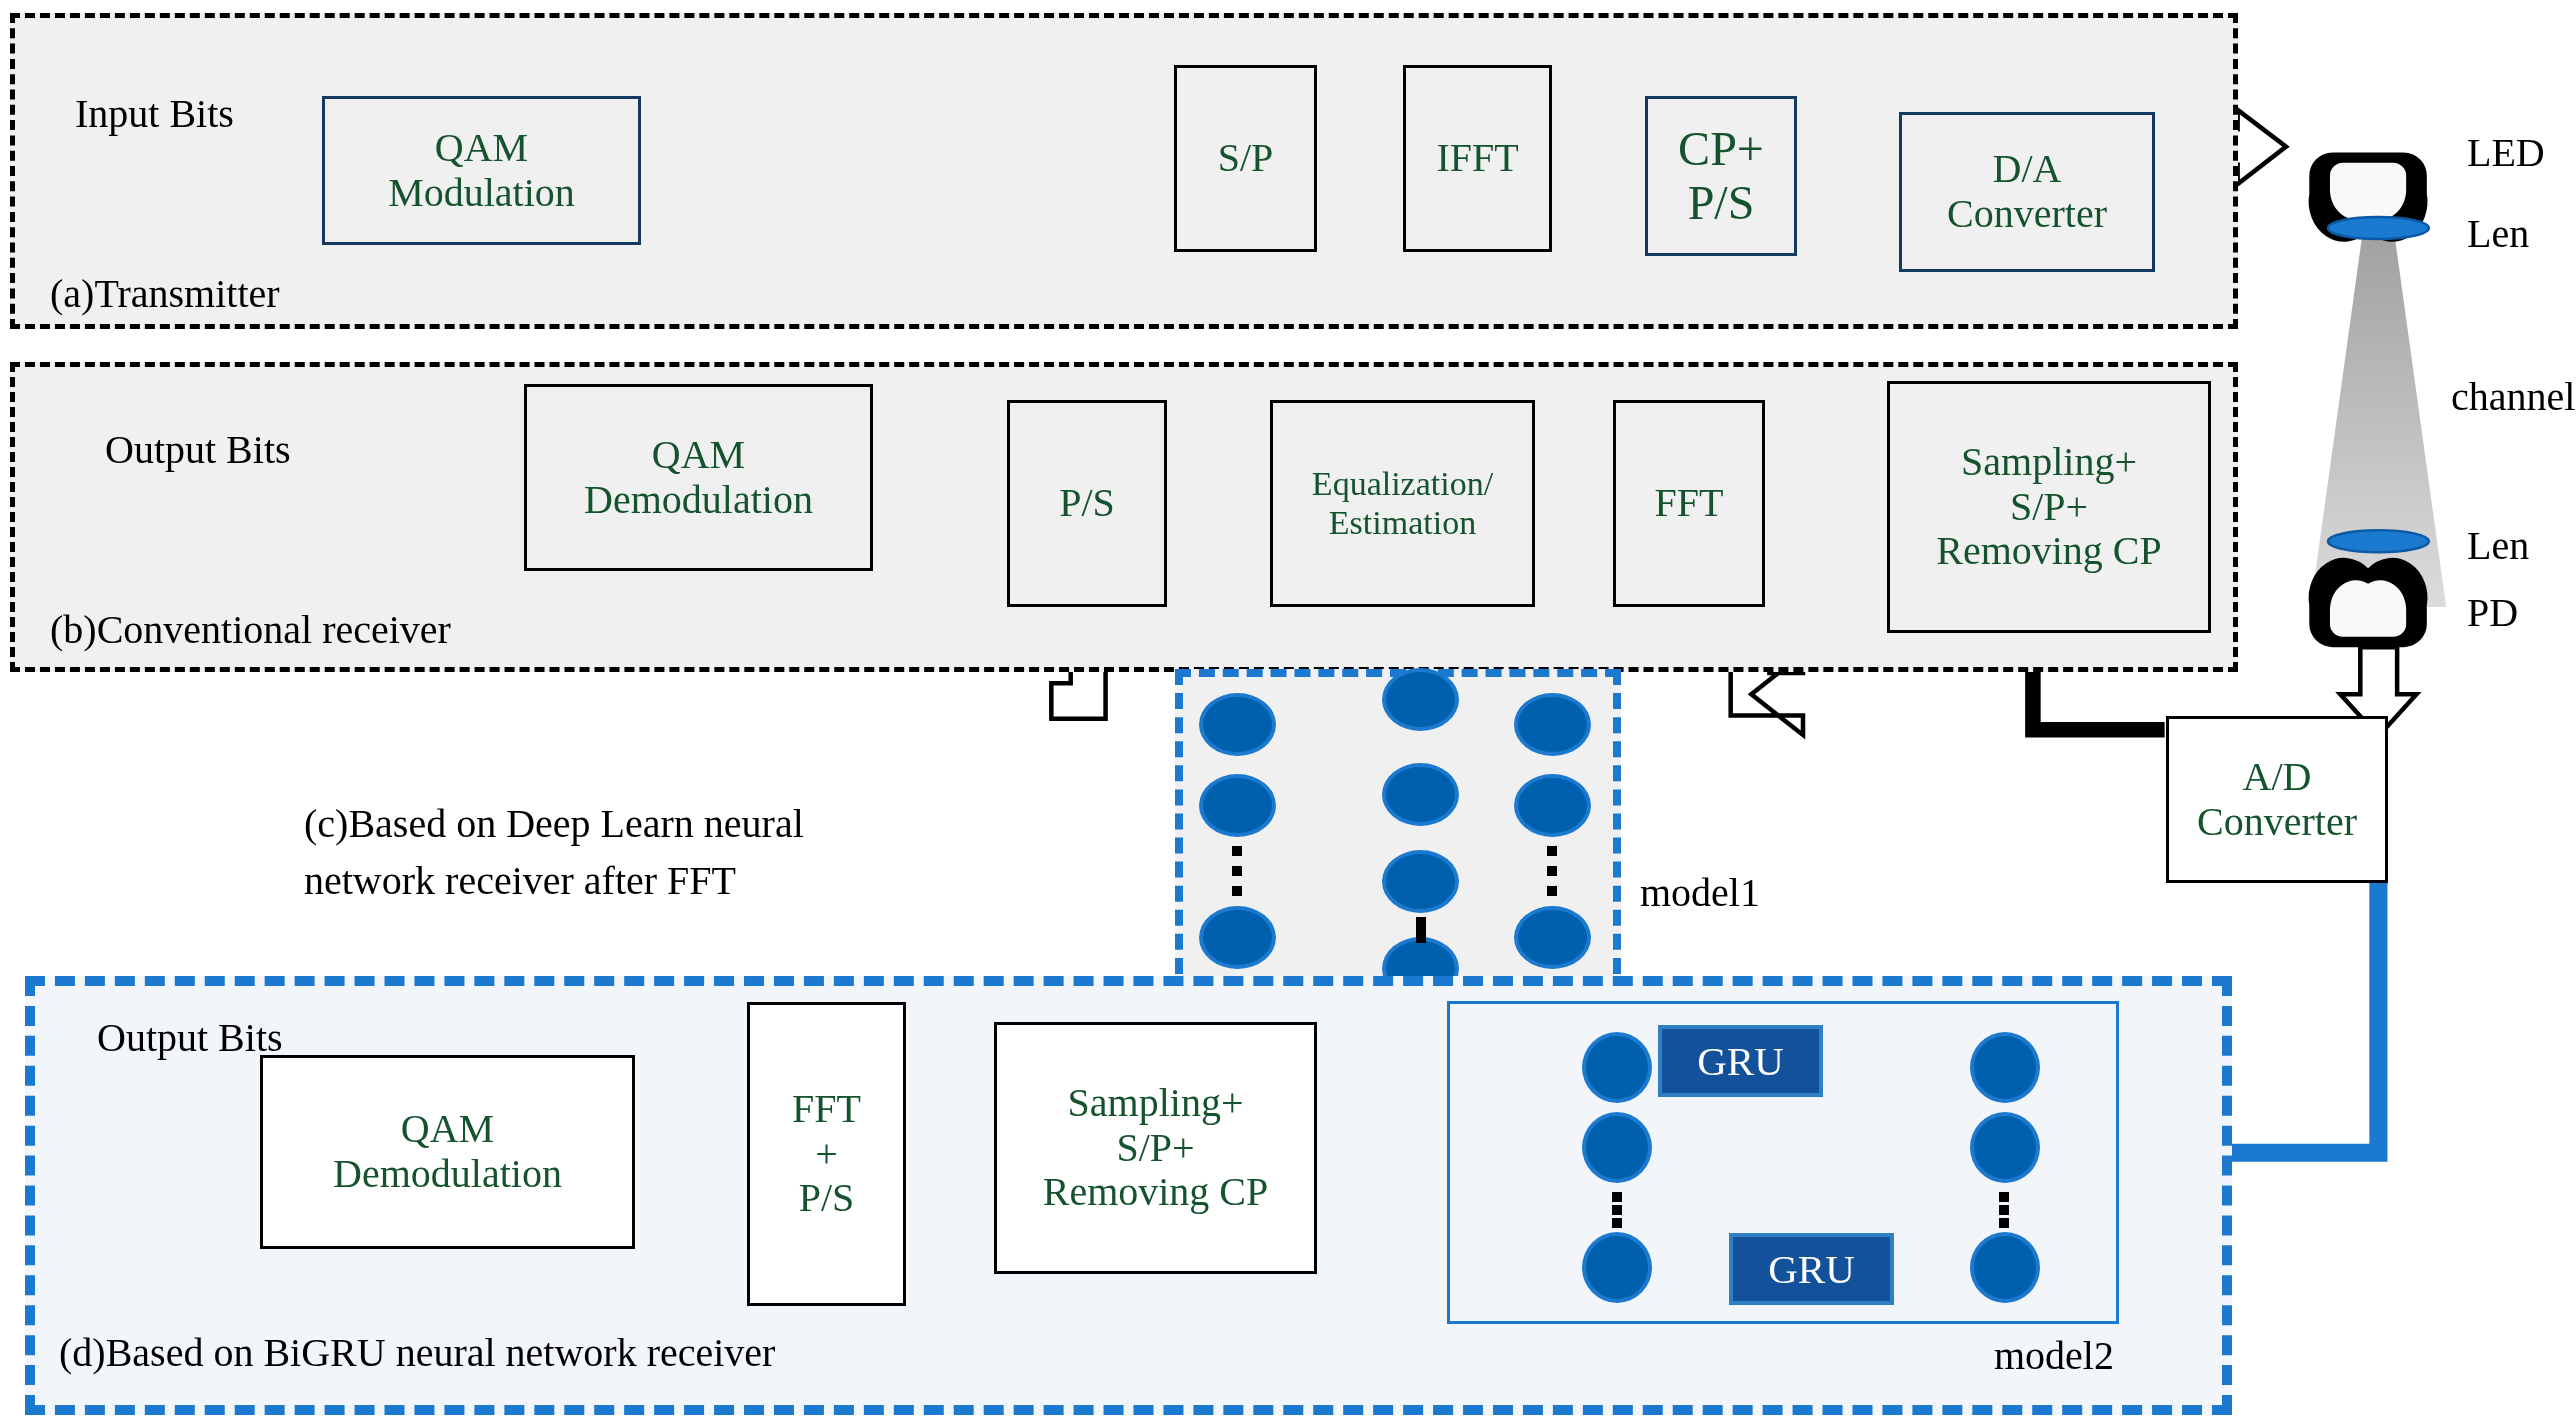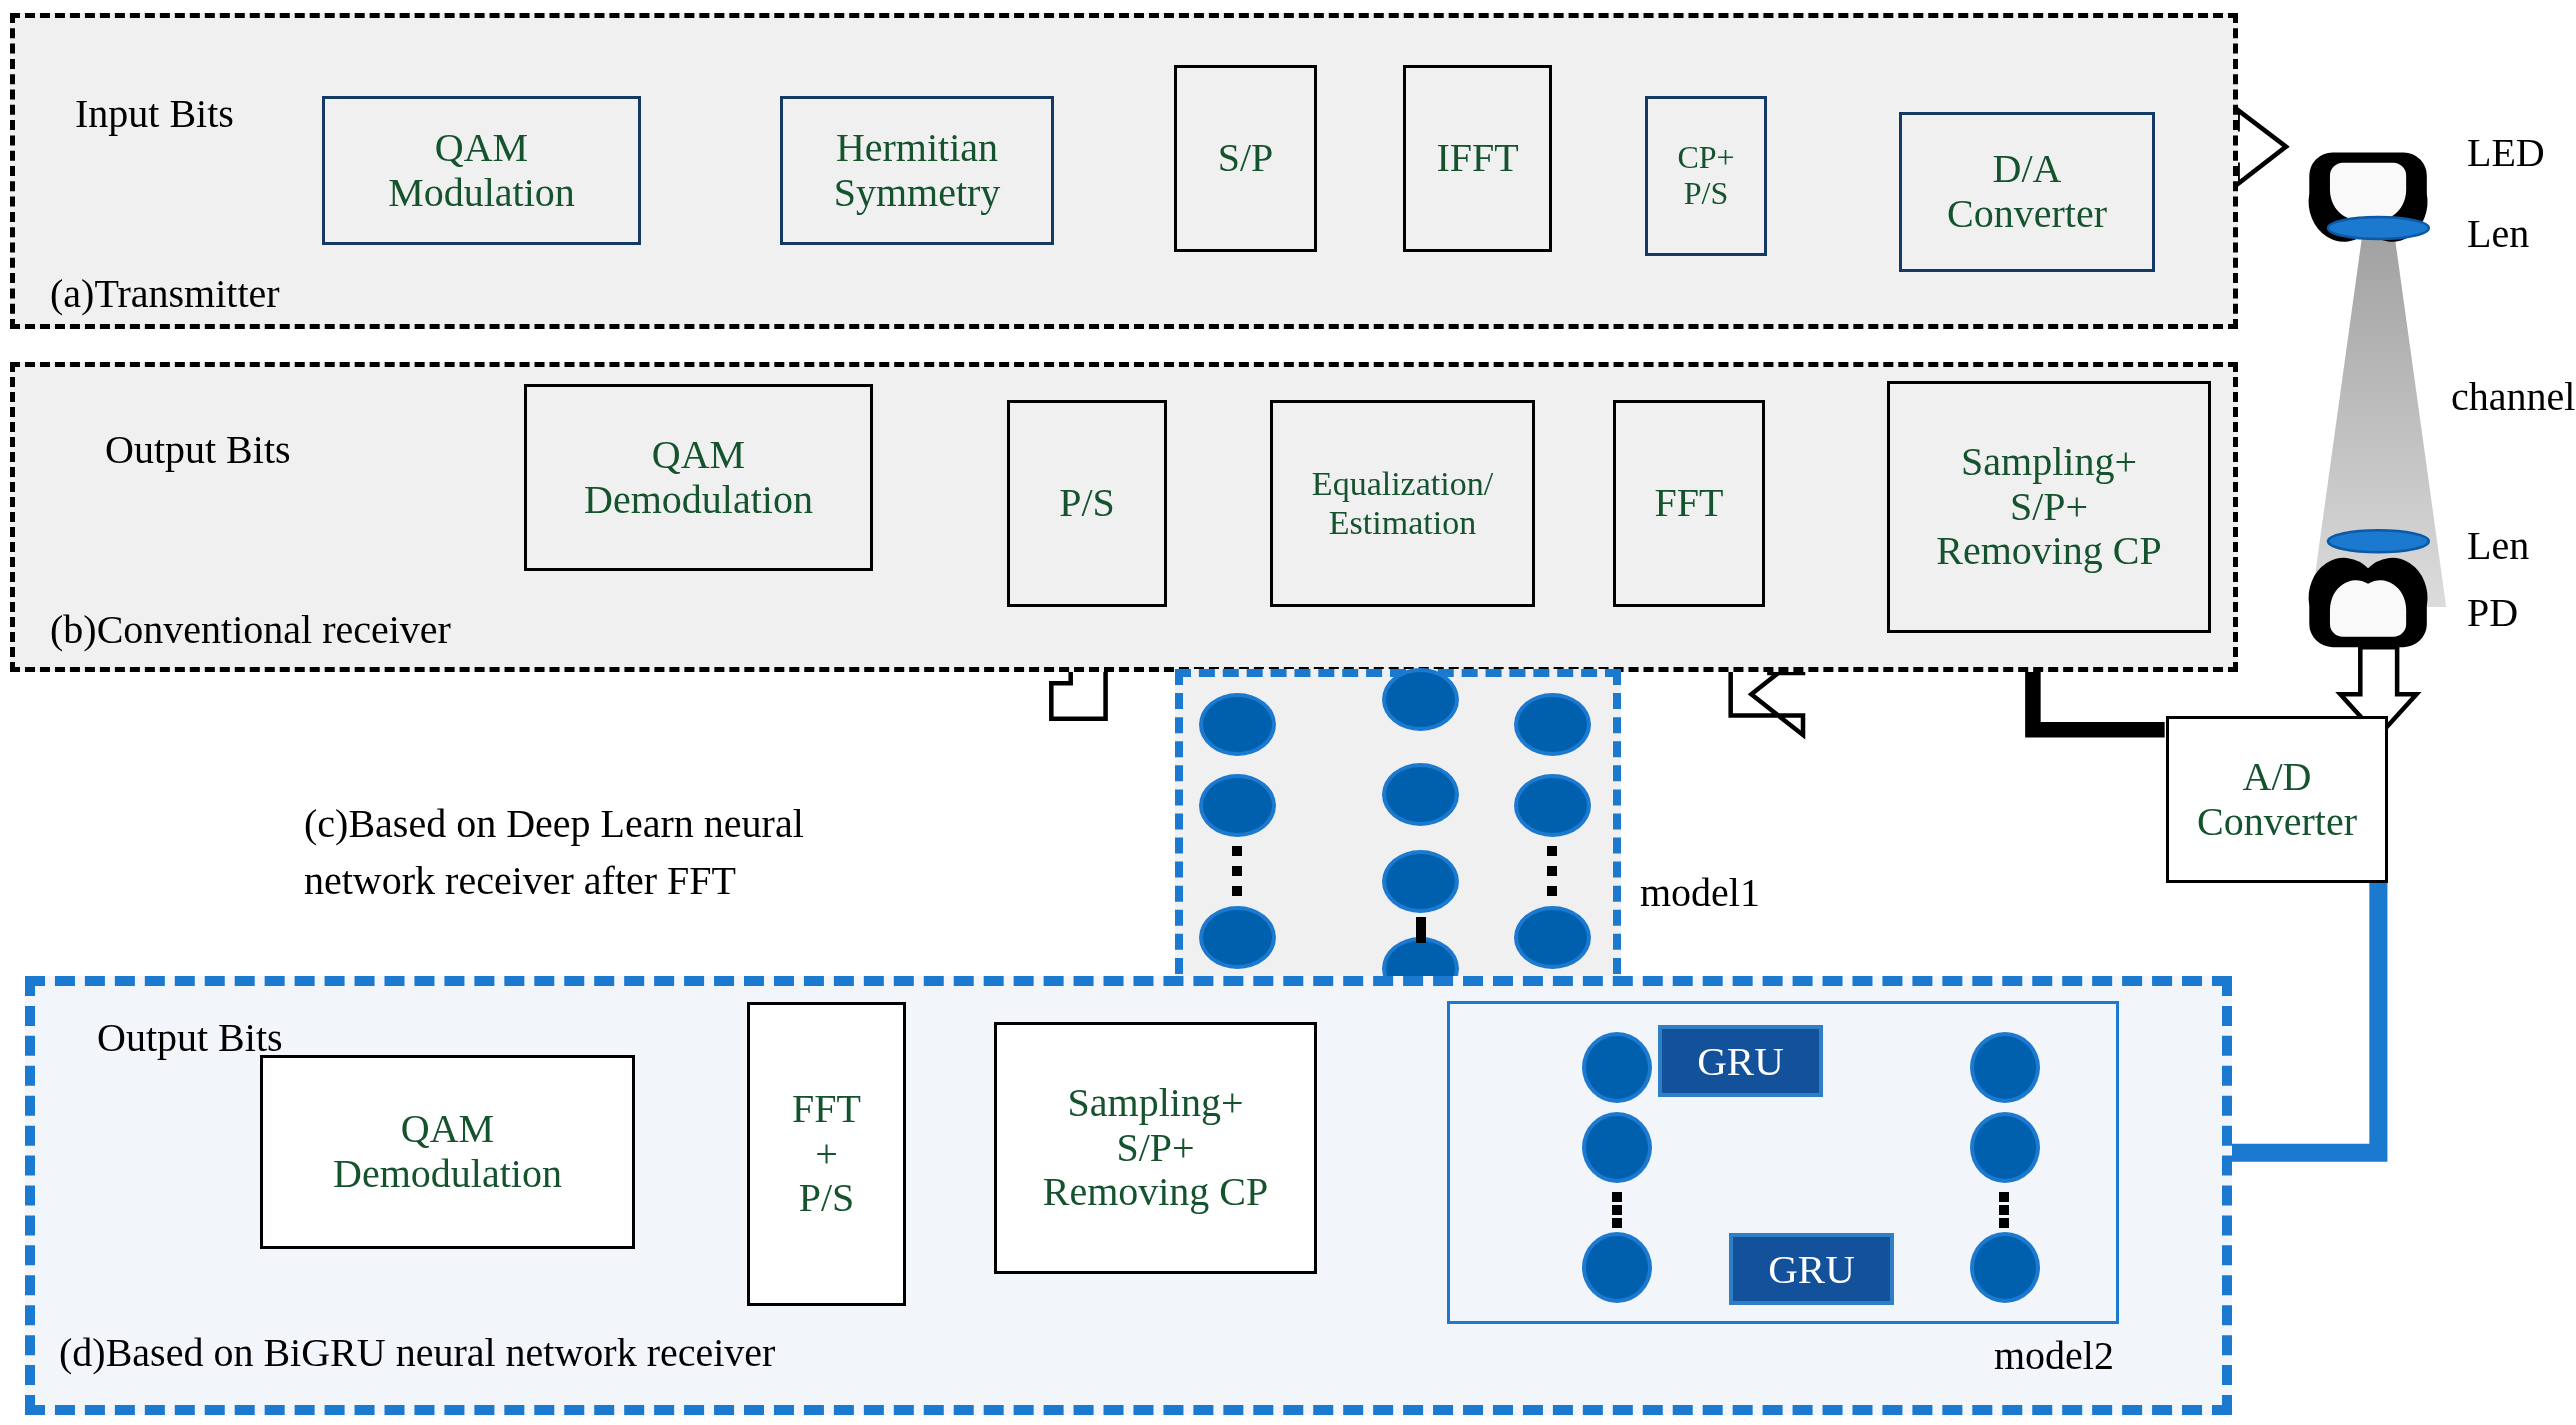--- a/index.html
+++ b/index.html
@@ -195,34 +195,30 @@
 
   <div class="panel panel-dash-black" style="left:10.3px;top:13px;width:2228px;height:316px;"></div>
 
   <div class="lbl" style="left:75px;top:90px;font-size:40px;">Input Bits</div>
 
   <div class="box navy" style="left:322px;top:96px;width:319px;height:149px;font-size:40px;white-space:pre;">
     <span>QAM
 Modulation</span>
   </div>
 
-  <div class="box navy" style="left:780px;top:96px;width:274px;height:149px;font-size:40px;white-space:pre;">
-    <span>Hermitian
-Symmetry</span>
-  </div>
 
   <div class="box black" style="left:1174px;top:65px;width:143px;height:187px;font-size:40px;white-space:pre;">
     <span>S/P</span>
   </div>
 
   <div class="box black" style="left:1403px;top:65px;width:149px;height:187px;font-size:40px;white-space:pre;">
     <span>IFFT</span>
   </div>
 
-  <div class="box navy" style="left:1645px;top:96px;width:122px;height:160px;font-size:32px;white-space:pre;">
+  <div class="box navy" style="left:1645px;top:96px;width:152px;height:160px;font-size:48px;white-space:pre;">
     <span>CP+
 P/S</span>
   </div>
 
   <div class="box navy" style="left:1899px;top:112px;width:256px;height:160px;font-size:40px;white-space:pre;">
     <span>D/A
 Converter</span>
   </div>
 
   <div class="lbl" style="left:50px;top:270px;font-size:40px;">(a)Transmitter</div>

